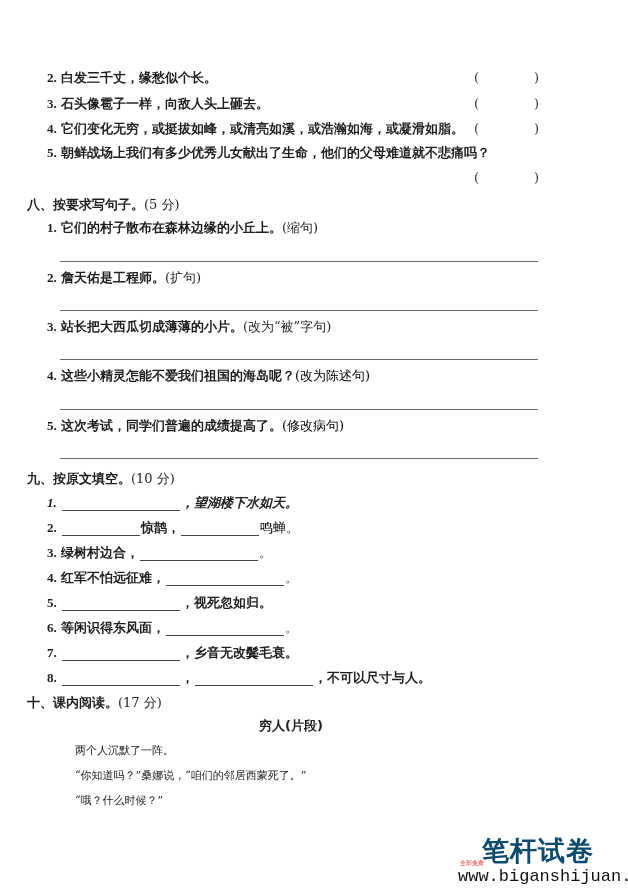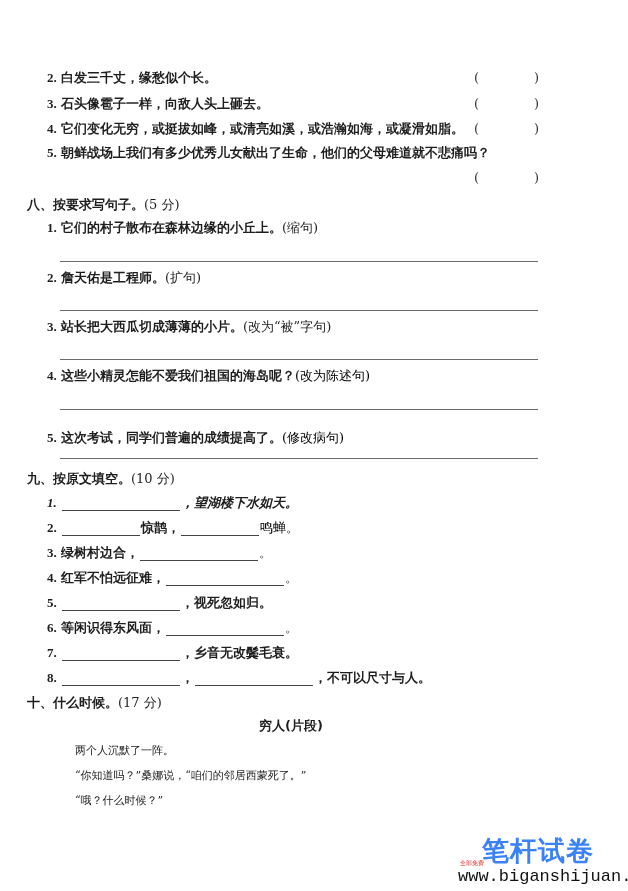--- a/index.html
+++ b/index.html
@@ -11,21 +11,21 @@
     .txt { font-size: 13px; line-height: 16px; }
     .bold { font-weight: bold; font-family: "DejaVu Sans", "Liberation Sans", sans-serif; }
     .num { font-weight: bold; font-family: "Liberation Serif", serif; }
     .faint { color: #000000; }
     .paren { font-size: 13px; color: #333; }
     .hr { position: absolute; height: 1px; background: #6a6a6a; }
     .blank { display: inline-block; border-bottom: 1px solid #444; height: 14px; vertical-align: bottom; margin: 0 1px; }
     .section-title { font-size: 13px; font-weight: bold; font-family: "DejaVu Sans", "Liberation Sans", sans-serif; }
     .score { font-weight: normal; font-family: "DejaVu Serif", serif; }
     .passage { font-size: 11px; color: #222; font-family: "DejaVu Serif", serif; }
-    .logo-big { font-size: 27px; font-weight: bold; font-family: "DejaVu Sans", sans-serif; color: #3b82f6; letter-spacing: 1px; }
+    .logo-big { font-size: 27px; font-weight: bold; font-family: "DejaVu Sans", sans-serif; color: #0c4a6e; letter-spacing: 1px; }
     .logo-url { font-size: 17px; font-family: "Liberation Mono", "DejaVu Sans Mono", monospace; color: #111; }
     .logo-red { font-size: 6px; color: #e02020; font-family: "DejaVu Sans", sans-serif; }
   </style>
 </head>
 <body>
 
 <div class="abs txt" style="left:47px; top:70px;">
   <span class="num">2.</span>
   <span class="bold">白发三千丈，缘愁似个长。</span>
 </div>
@@ -74,21 +74,21 @@
   <span class="bold">站长把大西瓜切成薄薄的小片。</span><span>(改为“被”字句)</span>
 </div>
 <div class="hr" style="left:60px; top:359px; width:478px;"></div>
 
 <div class="abs txt" style="left:47px; top:368px;">
   <span class="num">4.</span>
   <span class="bold">这些小精灵怎能不爱我们祖国的海岛呢？</span><span class="faint">(改为陈述句)</span>
 </div>
 <div class="hr" style="left:60px; top:409px; width:478px;"></div>
 
-<div class="abs txt" style="left:47px; top:418px;margin-top:12px;">
+<div class="abs txt" style="left:47px; top:418px;">
   <span class="num">5.</span>
   <span class="bold">这次考试，同学们普遍的成绩提高了。</span><span class="faint">(修改病句)</span>
 </div>
 <div class="hr" style="left:60px; top:458px; width:478px;"></div>
 
 <div class="abs section-title" style="left:27px; top:470px;">
   <span>九、按原文填空。</span><span class="score">(10 分)</span>
 </div>
 
 <div class="abs txt" style="left:47px; top:495px;font-style:italic;">
@@ -125,21 +125,21 @@
   <span class="num">7.</span>
   <span class="blank" style="width:118px;"></span><span class="bold">，乡音无改鬓毛衰。</span>
 </div>
 
 <div class="abs txt" style="left:47px; top:670px;">
   <span class="num">8.</span>
   <span class="blank" style="width:118px;"></span><span class="bold">，</span><span class="blank" style="width:118px;"></span><span class="bold">，不可以尺寸与人。</span>
 </div>
 
 <div class="abs section-title" style="left:27px; top:694px;">
-  <span>十、什么时候。</span><span class="score">(17 分)</span>
+  <span>十、课内阅读。</span><span class="score">(17 分)</span>
 </div>
 
 <div class="abs txt bold" style="left:259px; top:718px;">穷人(片段)</div>
 
 <div class="abs passage" style="left:75px; top:743px;">两个人沉默了一阵。</div>
 <div class="abs passage" style="left:75px; top:768px;">“你知道吗？”桑娜说，“咱们的邻居西蒙死了。”</div>
 <div class="abs passage" style="left:75px; top:793px;">“哦？什么时候？”</div>
 
 <div class="abs" style="left:458px; top:833px;">
   <span class="logo-red" style="position:absolute; left:2px; top:26px;">全部免费</span>

